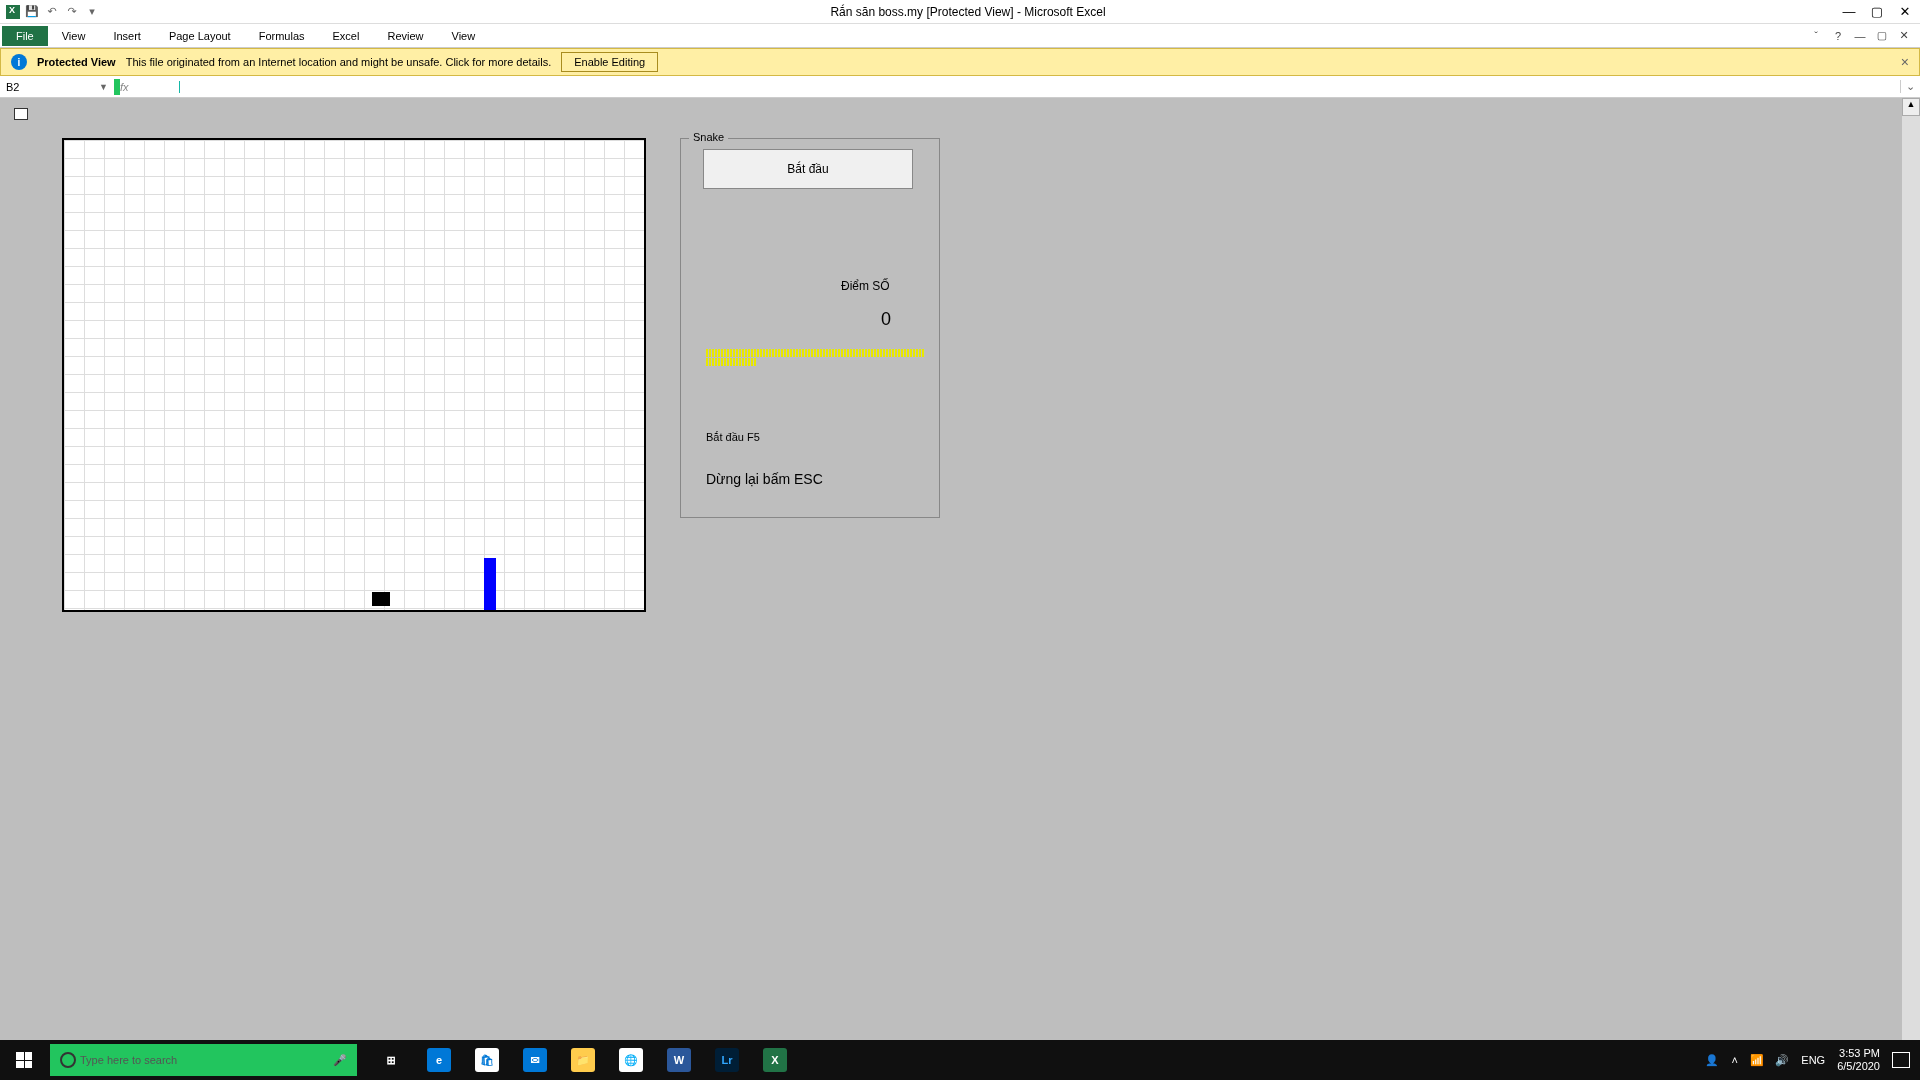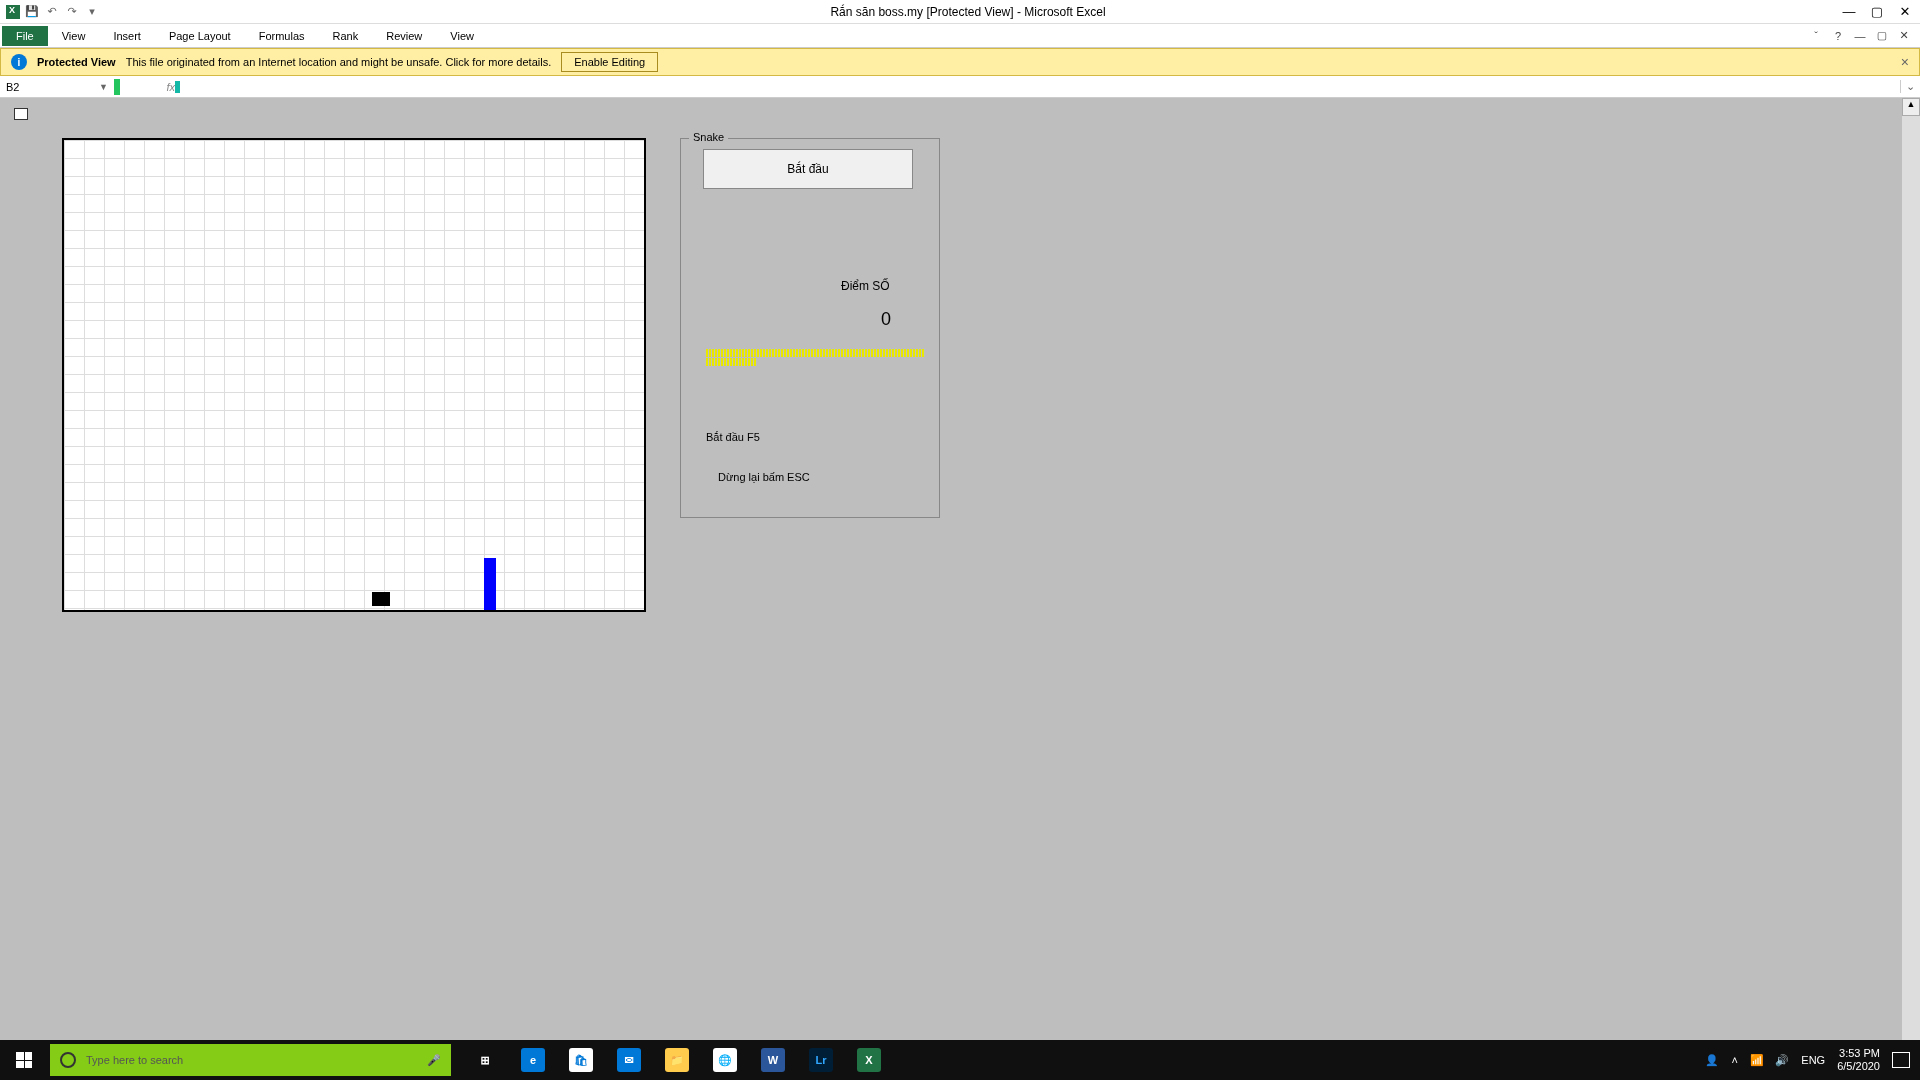--- a/index.html
+++ b/index.html
@@ -27,21 +27,21 @@
 .protected-bar { height: 28px; background: #FFEFA5; border: 1px solid #D4B945; display: flex; align-items: center; padding: 0 10px; gap: 10px; }
 .protected-bar .shield { width: 16px; height: 16px; background: #0078d7; border-radius: 50%; display: inline-flex; align-items: center; justify-content: center; color: #fff; font-size: 10px; font-weight: bold; }
 .protected-bar .pv-title { font-weight: bold; }
 .protected-bar .enable-btn { border: 1px solid #a88c1f; background: #FFEFA5; padding: 3px 12px; cursor: pointer; font-size: 11px; }
 .protected-bar .close-x { margin-left: auto; cursor: pointer; font-size: 14px; color: #666; }
 
 
 .formula-bar { height: 22px; display: flex; align-items: center; border-bottom: 1px solid #ccc; background: #fff; }
 .formula-bar .namebox { width: 120px; border-right: 6px solid #22c55e; padding: 2px 6px; display: flex; align-items: center; justify-content: space-between; }
 .formula-bar .namebox .dd { color: #666; font-size: 9px; }
-.formula-bar .fx-btns { width: 60px; display: flex; align-items: center; justify-content: flex-end; border-right: 5px solid #14b8a6; color: #888; font-style: italic; gap: 8px; }
+.formula-bar .fx-btns { width: 60px; display: flex; align-items: center; justify-content: flex-start; border-right: 1px solid #14b8a6; color: #888; font-style: italic; gap: 8px; }
 .formula-bar .formula-input { flex: 1; padding: 2px 6px; }
 .formula-bar .expand { width: 20px; border-left: 1px solid #ccc; text-align: center; color: #666; cursor: pointer; }
 
 
 .workspace { position: relative; height: 962px; background: #BEBEBE; overflow: hidden; }
 
 
 .wb-icon { position: absolute; left: 14px; top: 10px; width: 14px; height: 12px; border: 1px solid #333; background: #fff; }
 
 
@@ -56,21 +56,21 @@
 .panel .start-btn { position: absolute; top: 10px; left: 22px; width: 210px; height: 40px; background: #f0f0f0; border: 1px solid #888; cursor: pointer; font-size: 12px; }
 .panel .rank-group { position: absolute; top: 50px; left: 18px; width: 115px; height: 135px; border: 1px solid #888; padding: 8px; }
 .panel .rank-group .rg-title { position: absolute; top: -8px; left: 6px; background: #BEBEBE; padding: 0 4px; font-size: 11px; }
 .panel .rank-group label { display: block; font-size: 11px; margin: 6px 0; cursor: pointer; }
 .panel .rank-group input { margin-right: 5px; }
 .panel .score-label { position: absolute; top: 140px; left: 160px; font-size: 12px; }
 .panel .score-value { position: absolute; top: 170px; left: 200px; font-size: 18px; }
 .panel .progress { position: absolute; top: 210px; left: 25px; width: 218px; height: 22px; display: flex; gap: 1px; flex-wrap: wrap; align-content: flex-start; }
 .panel .progress .tick { width: 2px; height: 8px; background: #E8E800; }
 .panel .hint1 { position: absolute; top: 292px; left: 25px; font-size: 11px; }
-.panel .hint2 { position: absolute; top: 332px; left: 25px; font-size: 11px; margin-left: 12px; }
+.panel .hint2 { position: absolute; top: 332px; left: 25px; font-size: 14px; }
 
 
 .ws-vscroll { position: absolute; right: 0; top: 0; width: 18px; height: 100%; background: #ddd; display: flex; flex-direction: column; justify-content: space-between; }
 .ws-vscroll .arrow { height: 18px; background: #eee; border: 1px solid #aaa; text-align: center; font-size: 9px; cursor: pointer; }
 
 
 .sheetbar { height: 20px; background: #ddd; border-top: 1px solid #aaa; display: flex; align-items: stretch; font-size: 11px; }
 .sheetbar .nav-btns { display: flex; }
 .sheetbar .nav-btns span { width: 18px; border-right: 1px solid #aaa; display: flex; align-items: center; justify-content: center; cursor: pointer; font-size: 9px; }
 .sheetbar .tabs { display: flex; }
@@ -78,21 +78,21 @@
 .sheetbar .sheet-tab.active { background: #fff; font-weight: bold; }
 .sheetbar .hscroll { flex: 1; display: flex; align-items: center; margin-left: 600px; }
 .sheetbar .hscroll .track { flex: 1; height: 14px; background: #eee; border: 1px solid #aaa; position: relative; }
 .sheetbar .hscroll .arrow { width: 18px; height: 18px; border: 1px solid #aaa; display: flex; align-items: center; justify-content: center; cursor: pointer; font-size: 9px; background: #eee; }
 
 
 .taskbar { position: absolute; bottom: 0; left: 0; right: 0; height: 40px; background: #101010; display: flex; align-items: center; color: #fff; }
 .taskbar .start { width: 48px; height: 40px; display: flex; align-items: center; justify-content: center; cursor: pointer; }
 .taskbar .start .win-logo { width: 16px; height: 16px; display: grid; grid-template: 1fr 1fr / 1fr 1fr; gap: 1px; }
 .taskbar .start .win-logo span { background: #fff; }
-.taskbar .search { width: 401px; height: 32px; background: #84cc16; color: #555; display: flex; align-items: center; padding: 0 10px; gap: 10px; margin-left: 2px; }
+.taskbar .search { width: 307px; height: 32px; background: #22c55e; color: #555; display: flex; align-items: center; padding: 0 10px; gap: 4px; margin-left: 2px; }
 .taskbar .search .circle { width: 16px; height: 16px; border: 2px solid #333; border-radius: 50%; }
 .taskbar .search .mic { margin-left: auto; color: #333; }
 .taskbar .app-icons { display: flex; margin-left: 10px; }
 .taskbar .app-icons .app { width: 48px; height: 40px; display: flex; align-items: center; justify-content: center; cursor: pointer; }
 .taskbar .app-icons .app .ico { width: 24px; height: 24px; border-radius: 3px; display: flex; align-items: center; justify-content: center; font-size: 11px; font-weight: bold; }
 .taskbar .tray { margin-left: auto; display: flex; align-items: center; gap: 12px; padding-right: 10px; font-size: 11px; }
 .taskbar .tray .clock { text-align: right; line-height: 1.2; }
 .taskbar .tray .notif { width: 18px; height: 16px; border: 1px solid #fff; }
 </style>
 </head>
@@ -113,21 +113,21 @@
     <span>✕</span>
   </div>
 </div>
 
 <div class="ribbon-tabs">
   <div class="tab file">File</div>
   <div class="tab">View</div>
   <div class="tab">Insert</div>
   <div class="tab">Page Layout</div>
   <div class="tab">Formulas</div>
-  <div class="tab">Rank</div>
+  <div class="tab">Excel</div>
   <div class="tab">Review</div>
   <div class="tab">View</div>
   <div class="help-icons">
     <span>ˇ</span>
     <span class="blue">?</span>
     <span>—</span>
     <span>▢</span>
     <span>✕</span>
   </div>
 </div>

